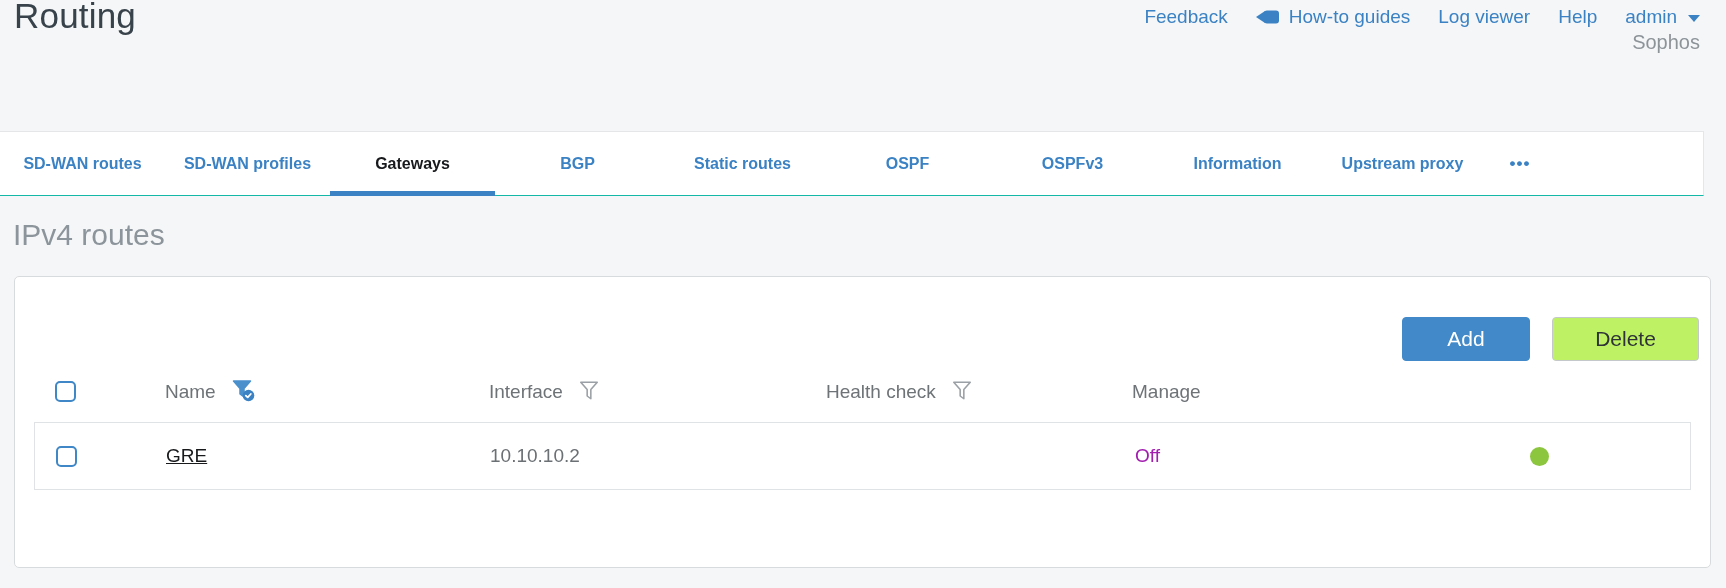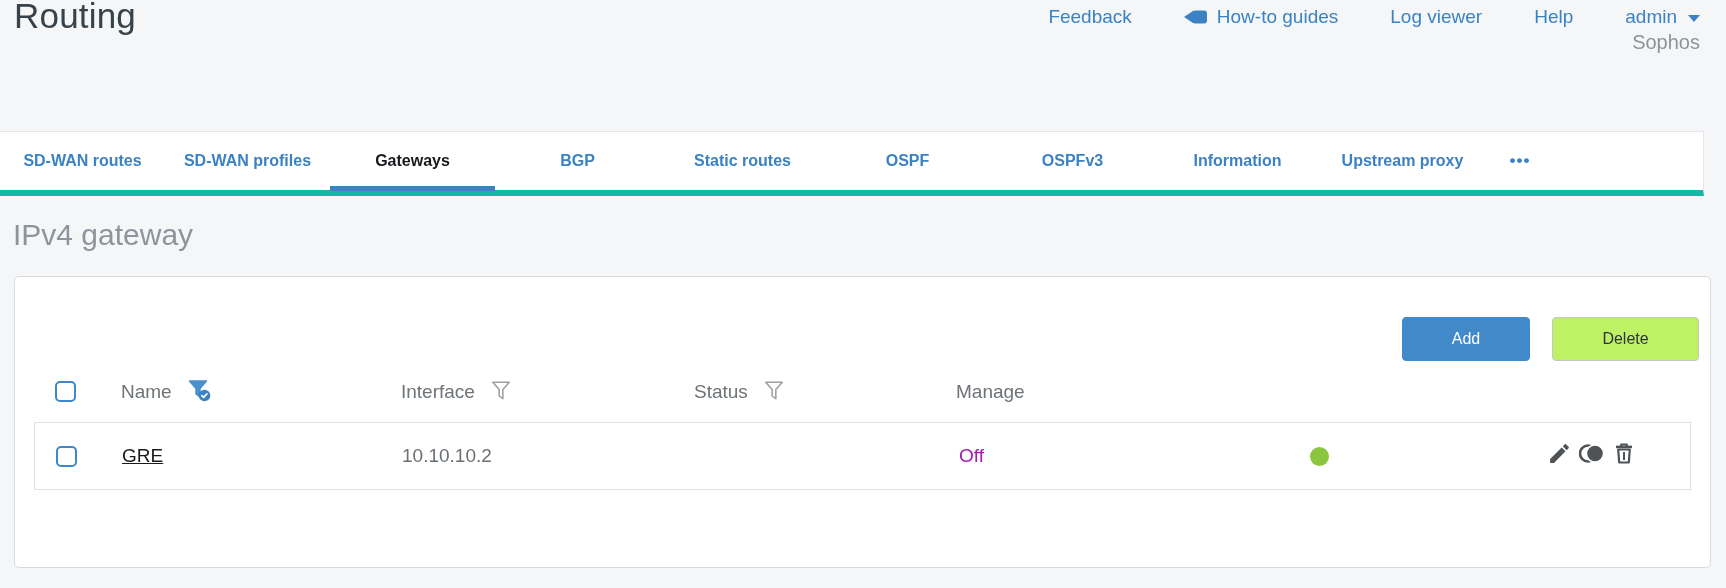--- a/index.html
+++ b/index.html
@@ -13,40 +13,40 @@
   }
 
   
   .page-title {
     position:absolute; left:14px; top:-4px;
     font-size:35px; font-weight:400; color:#37424a;
     letter-spacing:0.2px;
   }
   .header-links {
     position:absolute; top:6px; right:26px;
-    display:flex; align-items:center; gap:52px;
+    display:flex; align-items:center; gap:28px;
     font-size:19px; color:#3a82c4;
   }
   .header-link { cursor:pointer; display:flex; align-items:center; gap:9px; white-space:nowrap; }
   .caret-down {
     width:0; height:0; margin-left:2px; margin-top:3px;
     border-left:6px solid transparent; border-right:6px solid transparent;
     border-top:7px solid #3a82c4;
   }
   .brand {
     position:absolute; top:31px; right:26px;
     font-size:20px; color:#8d9499;
   }
 
   
   .tabbar {
     position:absolute; left:0; top:131px; width:1704px; height:65px;
     background:#ffffff;
     border-top:1px solid #e4e6e7;
-    border-bottom:6px solid #14b8a6;
+    border-bottom:1px solid #14b8a6;
     border-right:1px solid #e4e6e7;
     display:flex; align-items:stretch;
   }
   .tab {
     width:165px; display:flex; align-items:center; justify-content:center;
     font-size:16px; font-weight:700; color:#3a82c4;
     position:relative; cursor:pointer; white-space:nowrap;
   }
   .tab.active { color:#17191c; }
   .tab.active::after {
@@ -61,38 +61,39 @@
     font-size:30px; font-weight:400; color:#8d959c;
   }
 
   
   .panel {
     position:absolute; left:14px; top:276px; width:1697px; height:292px;
     background:#ffffff; border:1px solid #d8dbdd; border-radius:5px;
   }
   .btn {
     position:absolute; top:40px; height:44px;
-    border-radius:4px; font-size:16px; font-family:inherit;
+    border-radius:4px; font-size:21px; font-family:inherit;
     display:flex; align-items:center; justify-content:center; cursor:pointer;
   }
   .btn-add {
     right:180px; width:128px;
     background:#4189c9; border:1px solid #4189c9; color:#ffffff;
   }
   .btn-delete {
     right:11px; width:147px;
     background:#bef264; border:1px solid #c4c8cb; color:#2f3337;
   }
 
   
   .table { position:absolute; left:19px; top:84px; width:1657px; }
   .tgrid {
     display:grid;
     grid-template-columns:70px 280px 293px 264px 353px 237px 160px;
     align-items:center;
+    gap:44px;
   }
   .thead { height:61px; color:#6e7377; font-size:19px; }
   .tcell { display:flex; align-items:center; gap:15px; padding-left:17px; height:100%; }
   .tcell.first { padding-left:21px; }
   .tcell.manage-cell { padding-left:15px; gap:7px; }
   .trow {
     height:68px; background:#ffffff;
     border:1px solid #e0e3e5;
     font-size:19px;
   }
@@ -146,21 +147,21 @@
   <div class="tab active">Gateways</div>
   <div class="tab">BGP</div>
   <div class="tab">Static routes</div>
   <div class="tab">OSPF</div>
   <div class="tab">OSPFv3</div>
   <div class="tab">Information</div>
   <div class="tab">Upstream proxy</div>
   <div class="tab tab-more">•••</div>
 </div>
 
-<div class="section-title">IPv4 gateway</div>
+<div class="section-title">IPv4 routes</div>
 
 <div class="panel">
 
   <button class="btn btn-add">Add</button>
   <button class="btn btn-delete">Delete</button>
 
   <div class="table">
 
     <div class="tgrid thead">
       <div class="tcell first">
@@ -178,21 +179,21 @@
       </div>
       <div class="tcell">
         <span>Interface</span>
         <span class="funnel">
           <svg width="22" height="23" viewBox="0 0 24 24">
             <path d="M3 3h18l-7 8v10l-4-3v-7z" fill="none" stroke="#9aa0a5" stroke-width="1.7" stroke-linejoin="round"></path>
           </svg>
         </span>
       </div>
       <div class="tcell">
-        <span>Status</span>
+        <span>Health check</span>
         <span class="funnel">
           <svg width="22" height="23" viewBox="0 0 24 24">
             <path d="M3 3h18l-7 8v10l-4-3v-7z" fill="none" stroke="#9aa0a5" stroke-width="1.7" stroke-linejoin="round"></path>
           </svg>
         </span>
       </div>
       <div class="tcell manage-cell">
         <span>Manage</span>
       </div>
     </div>

